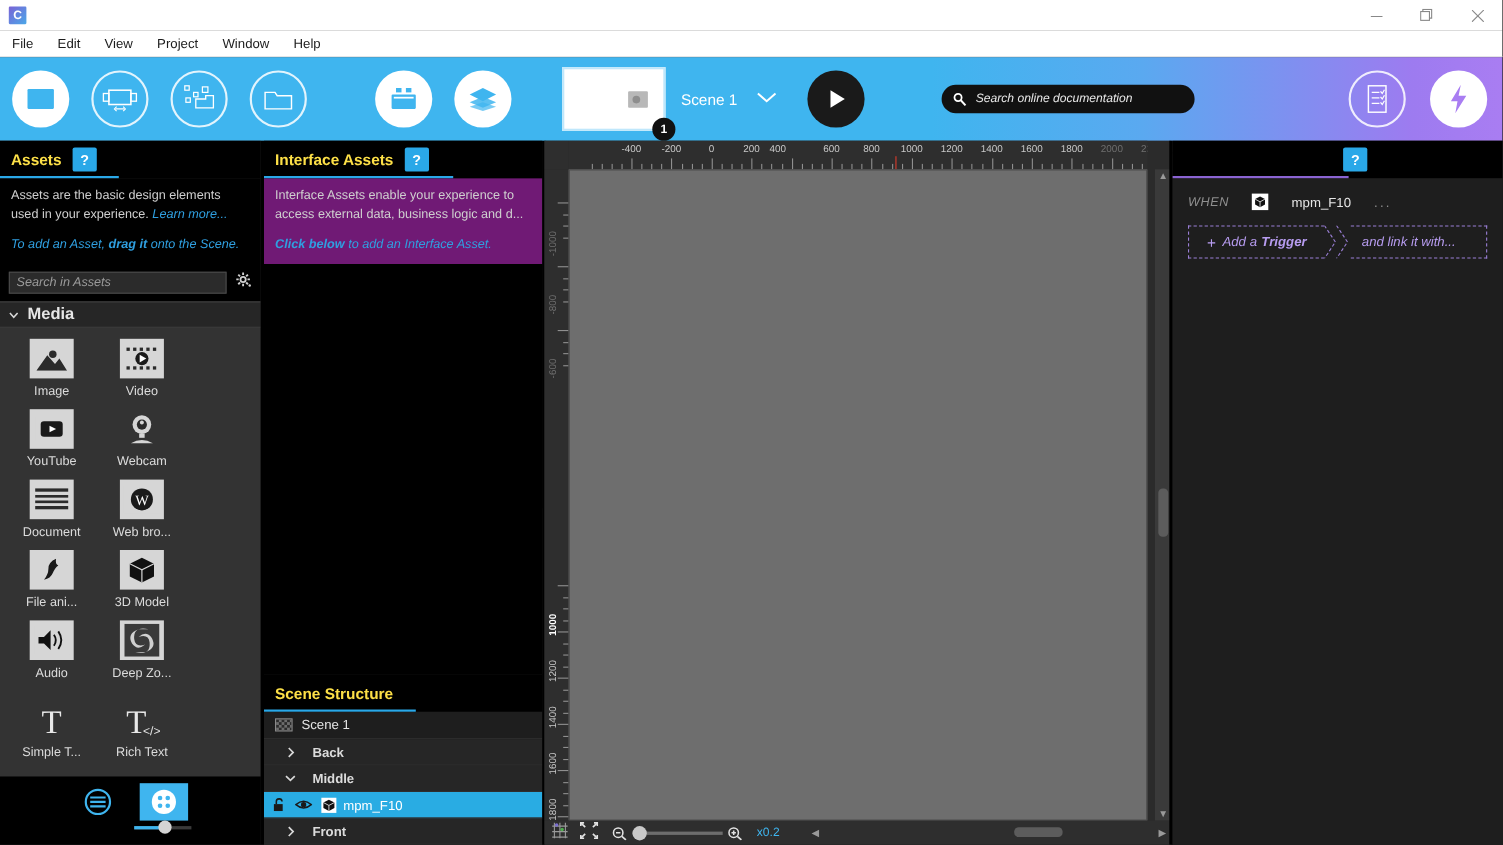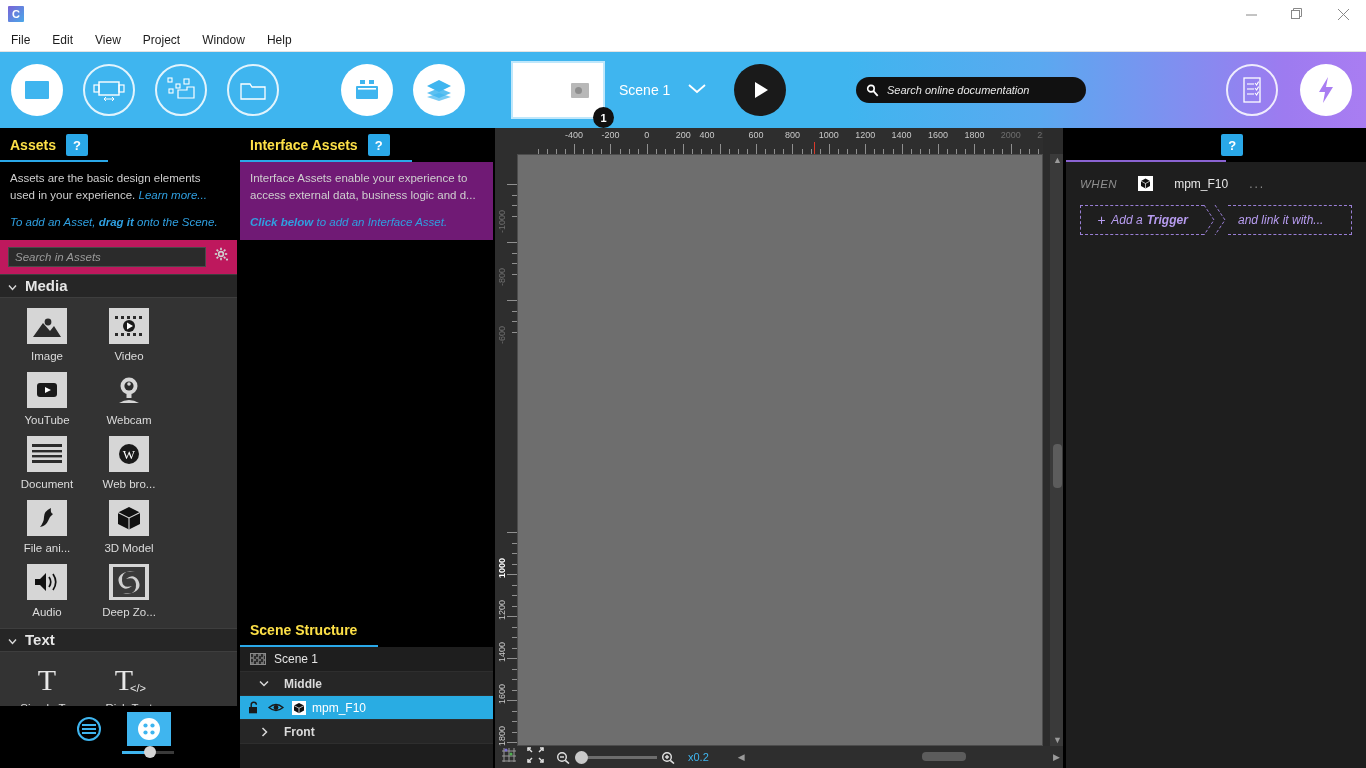--- a/index.html
+++ b/index.html
@@ -123,21 +123,21 @@
   }
   .assets-intro p {
     font-size: 11.5px; color: #cfcfcf; line-height: 1.5;
   }
   .lnk { color: #2f9fe0; font-style: italic; }
   .assets-hint {
     font-size: 11.5px; color: #2f9fe0; font-style: italic; margin-top: 11px;
   }
   .assets-hint b { color: #2f9fe0; font-weight: bold; }
   .assets-search-row {
-    background: #be185d; height: 34px; display: flex; align-items: center;
+    background: #000000; height: 34px; display: flex; align-items: center;
     padding: 0 8px;
   }
   .assets-search {
     flex: 1; height: 20px; background: #2b2b2b; border: 1px solid #4a4a4a;
     color: #b9b9b9; font-size: 11.5px; font-style: italic;
     padding: 0 6px; outline: none; font-family: "Liberation Sans", sans-serif;
   }
   .assets-search::placeholder { color: #9a9a9a; font-style: italic; }
   .gear-ico { margin-left: 8px; }
   .grp-head {
@@ -628,28 +628,20 @@
         <svg width="32" height="30" viewBox="0 0 32 30">
           <rect x="0" y="0" width="32" height="30" fill="#3a3a3a"></rect>
           <path d="M22 5 q-14 -3 -13 9 q1 8 10 5 q-7 6 -12 -1 q-5 -9 6 -13 z" fill="#d0d0d0"></path>
           <path d="M10 26 q14 3 13 -9 q-1 -8 -10 -5 q7 -6 12 1 q5 9 -6 13 z" fill="#d0d0d0"></path>
         </svg>
       </div>
       <div class="asset-lbl">Deep Zo...</div>
     </div>
   </div>
 
-  <div class="grp-head">
-    <span class="chev">
-      <svg width="9" height="7" viewBox="0 0 9 7">
-          <polyline points="1,1.5 4.5,5.5 8,1.5" fill="none" stroke="#d8d8d8" stroke-width="1.4"></polyline>
-        </svg>
-    </span>
-    <span>Text</span>
-  </div>
 
   <div class="asset-grid">
     <div class="asset-cell">
       <div class="asset-ico" style="background:transparent;height:34px;">
         <svg width="34" height="34" viewBox="0 0 34 34">
           <text x="17" y="28" font-family="'Liberation Serif',serif" font-size="30" fill="#e8e8e8" text-anchor="middle">T</text>
         </svg>
       </div>
       <div class="asset-lbl">Simple T...</div>
     </div>
@@ -717,20 +709,28 @@
     <div class="panel-header">
       <div class="ph-title">Scene Structure</div>
       <div class="ph-underline" style="width:138px;"></div>
     </div>
 
     <div class="ss-row ss-scene">
       <div class="ss-thumb-chk"></div>
       <div class="ss-lbl" style="font-weight:normal;margin-left:8px;">Scene 1</div>
     </div>
 
+    <div class="ss-row">
+      <span class="ss-chev">
+        <svg width="7" height="10" viewBox="0 0 7 10">
+            <polyline points="1.5,1 5.5,5 1.5,9" fill="none" stroke="#d8d8d8" stroke-width="1.5"></polyline>
+          </svg>
+      </span>
+      <div class="ss-lbl">Back</div>
+    </div>
 
     <div class="ss-row">
       <span class="ss-chev">
         <svg width="10" height="7" viewBox="0 0 10 7">
             <polyline points="1,1.5 5,5.5 9,1.5" fill="none" stroke="#d8d8d8" stroke-width="1.5"></polyline>
           </svg>
       </span>
       <div class="ss-lbl">Middle</div>
     </div>
 

